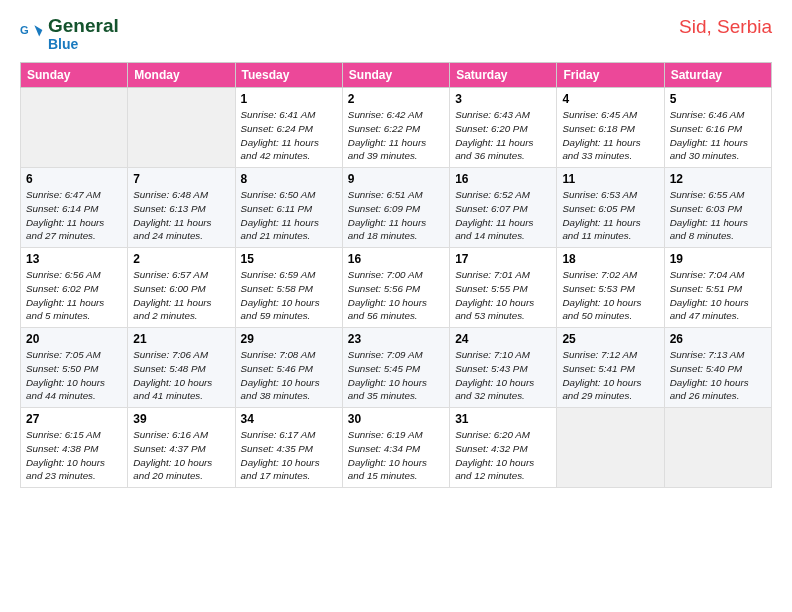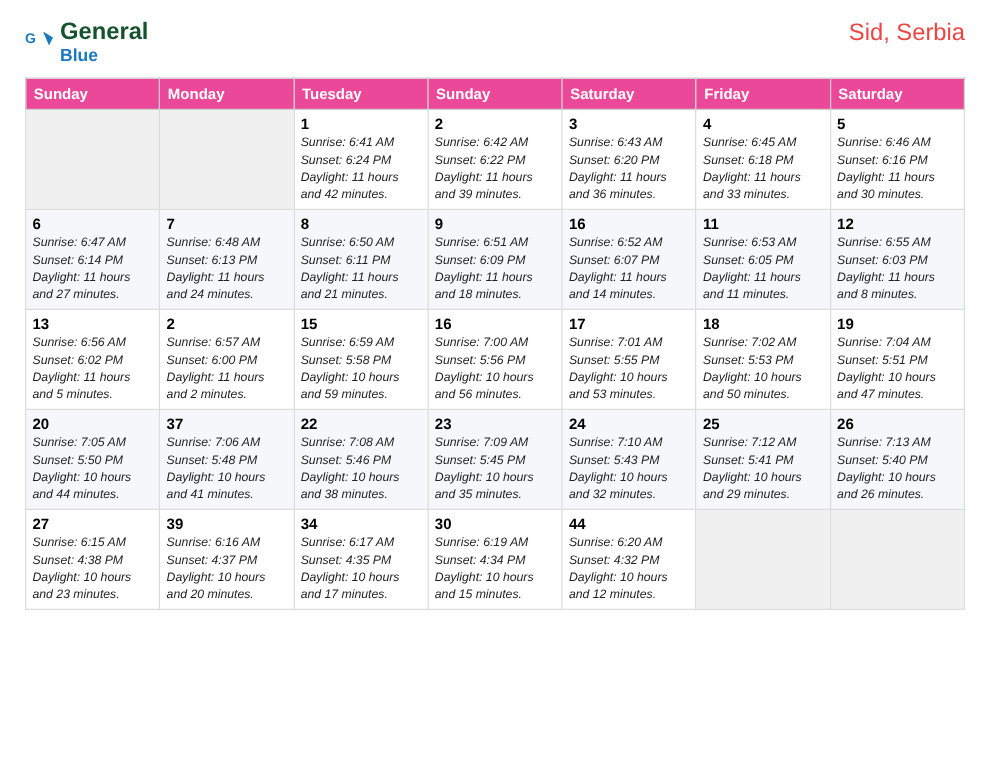--- a/index.html
+++ b/index.html
@@ -142,31 +142,31 @@
           <td><span class="day-num">13</span><span class="day-info">Sunrise: 6:56 AM<br>Sunset: 6:02 PM<br>Daylight: 11 hours and 5 minutes.</span></td>
           <td><span class="day-num">2</span><span class="day-info">Sunrise: 6:57 AM<br>Sunset: 6:00 PM<br>Daylight: 11 hours and 2 minutes.</span></td>
           <td><span class="day-num">15</span><span class="day-info">Sunrise: 6:59 AM<br>Sunset: 5:58 PM<br>Daylight: 10 hours and 59 minutes.</span></td>
           <td><span class="day-num">16</span><span class="day-info">Sunrise: 7:00 AM<br>Sunset: 5:56 PM<br>Daylight: 10 hours and 56 minutes.</span></td>
           <td><span class="day-num">17</span><span class="day-info">Sunrise: 7:01 AM<br>Sunset: 5:55 PM<br>Daylight: 10 hours and 53 minutes.</span></td>
           <td><span class="day-num">18</span><span class="day-info">Sunrise: 7:02 AM<br>Sunset: 5:53 PM<br>Daylight: 10 hours and 50 minutes.</span></td>
           <td><span class="day-num">19</span><span class="day-info">Sunrise: 7:04 AM<br>Sunset: 5:51 PM<br>Daylight: 10 hours and 47 minutes.</span></td>
         </tr>
         <tr>
           <td><span class="day-num">20</span><span class="day-info">Sunrise: 7:05 AM<br>Sunset: 5:50 PM<br>Daylight: 10 hours and 44 minutes.</span></td>
-          <td><span class="day-num">37</span><span class="day-info">Sunrise: 7:06 AM<br>Sunset: 5:48 PM<br>Daylight: 10 hours and 41 minutes.</span></td>
-          <td><span class="day-num">22</span><span class="day-info">Sunrise: 7:08 AM<br>Sunset: 5:46 PM<br>Daylight: 10 hours and 38 minutes.</span></td>
+          <td><span class="day-num">21</span><span class="day-info">Sunrise: 7:06 AM<br>Sunset: 5:48 PM<br>Daylight: 10 hours and 41 minutes.</span></td>
+          <td><span class="day-num">29</span><span class="day-info">Sunrise: 7:08 AM<br>Sunset: 5:46 PM<br>Daylight: 10 hours and 38 minutes.</span></td>
           <td><span class="day-num">23</span><span class="day-info">Sunrise: 7:09 AM<br>Sunset: 5:45 PM<br>Daylight: 10 hours and 35 minutes.</span></td>
           <td><span class="day-num">24</span><span class="day-info">Sunrise: 7:10 AM<br>Sunset: 5:43 PM<br>Daylight: 10 hours and 32 minutes.</span></td>
           <td><span class="day-num">25</span><span class="day-info">Sunrise: 7:12 AM<br>Sunset: 5:41 PM<br>Daylight: 10 hours and 29 minutes.</span></td>
           <td><span class="day-num">26</span><span class="day-info">Sunrise: 7:13 AM<br>Sunset: 5:40 PM<br>Daylight: 10 hours and 26 minutes.</span></td>
         </tr>
         <tr>
           <td><span class="day-num">27</span><span class="day-info">Sunrise: 6:15 AM<br>Sunset: 4:38 PM<br>Daylight: 10 hours and 23 minutes.</span></td>
           <td><span class="day-num">39</span><span class="day-info">Sunrise: 6:16 AM<br>Sunset: 4:37 PM<br>Daylight: 10 hours and 20 minutes.</span></td>
           <td><span class="day-num">34</span><span class="day-info">Sunrise: 6:17 AM<br>Sunset: 4:35 PM<br>Daylight: 10 hours and 17 minutes.</span></td>
           <td><span class="day-num">30</span><span class="day-info">Sunrise: 6:19 AM<br>Sunset: 4:34 PM<br>Daylight: 10 hours and 15 minutes.</span></td>
-          <td><span class="day-num">44</span><span class="day-info">Sunrise: 6:20 AM<br>Sunset: 4:32 PM<br>Daylight: 10 hours and 12 minutes.</span></td>
+          <td><span class="day-num">31</span><span class="day-info">Sunrise: 6:20 AM<br>Sunset: 4:32 PM<br>Daylight: 10 hours and 12 minutes.</span></td>
           <td class="empty-cell"></td>
           <td class="empty-cell"></td>
         </tr>
       </tbody>
   </table>
 </div>
 
 </body></html>

